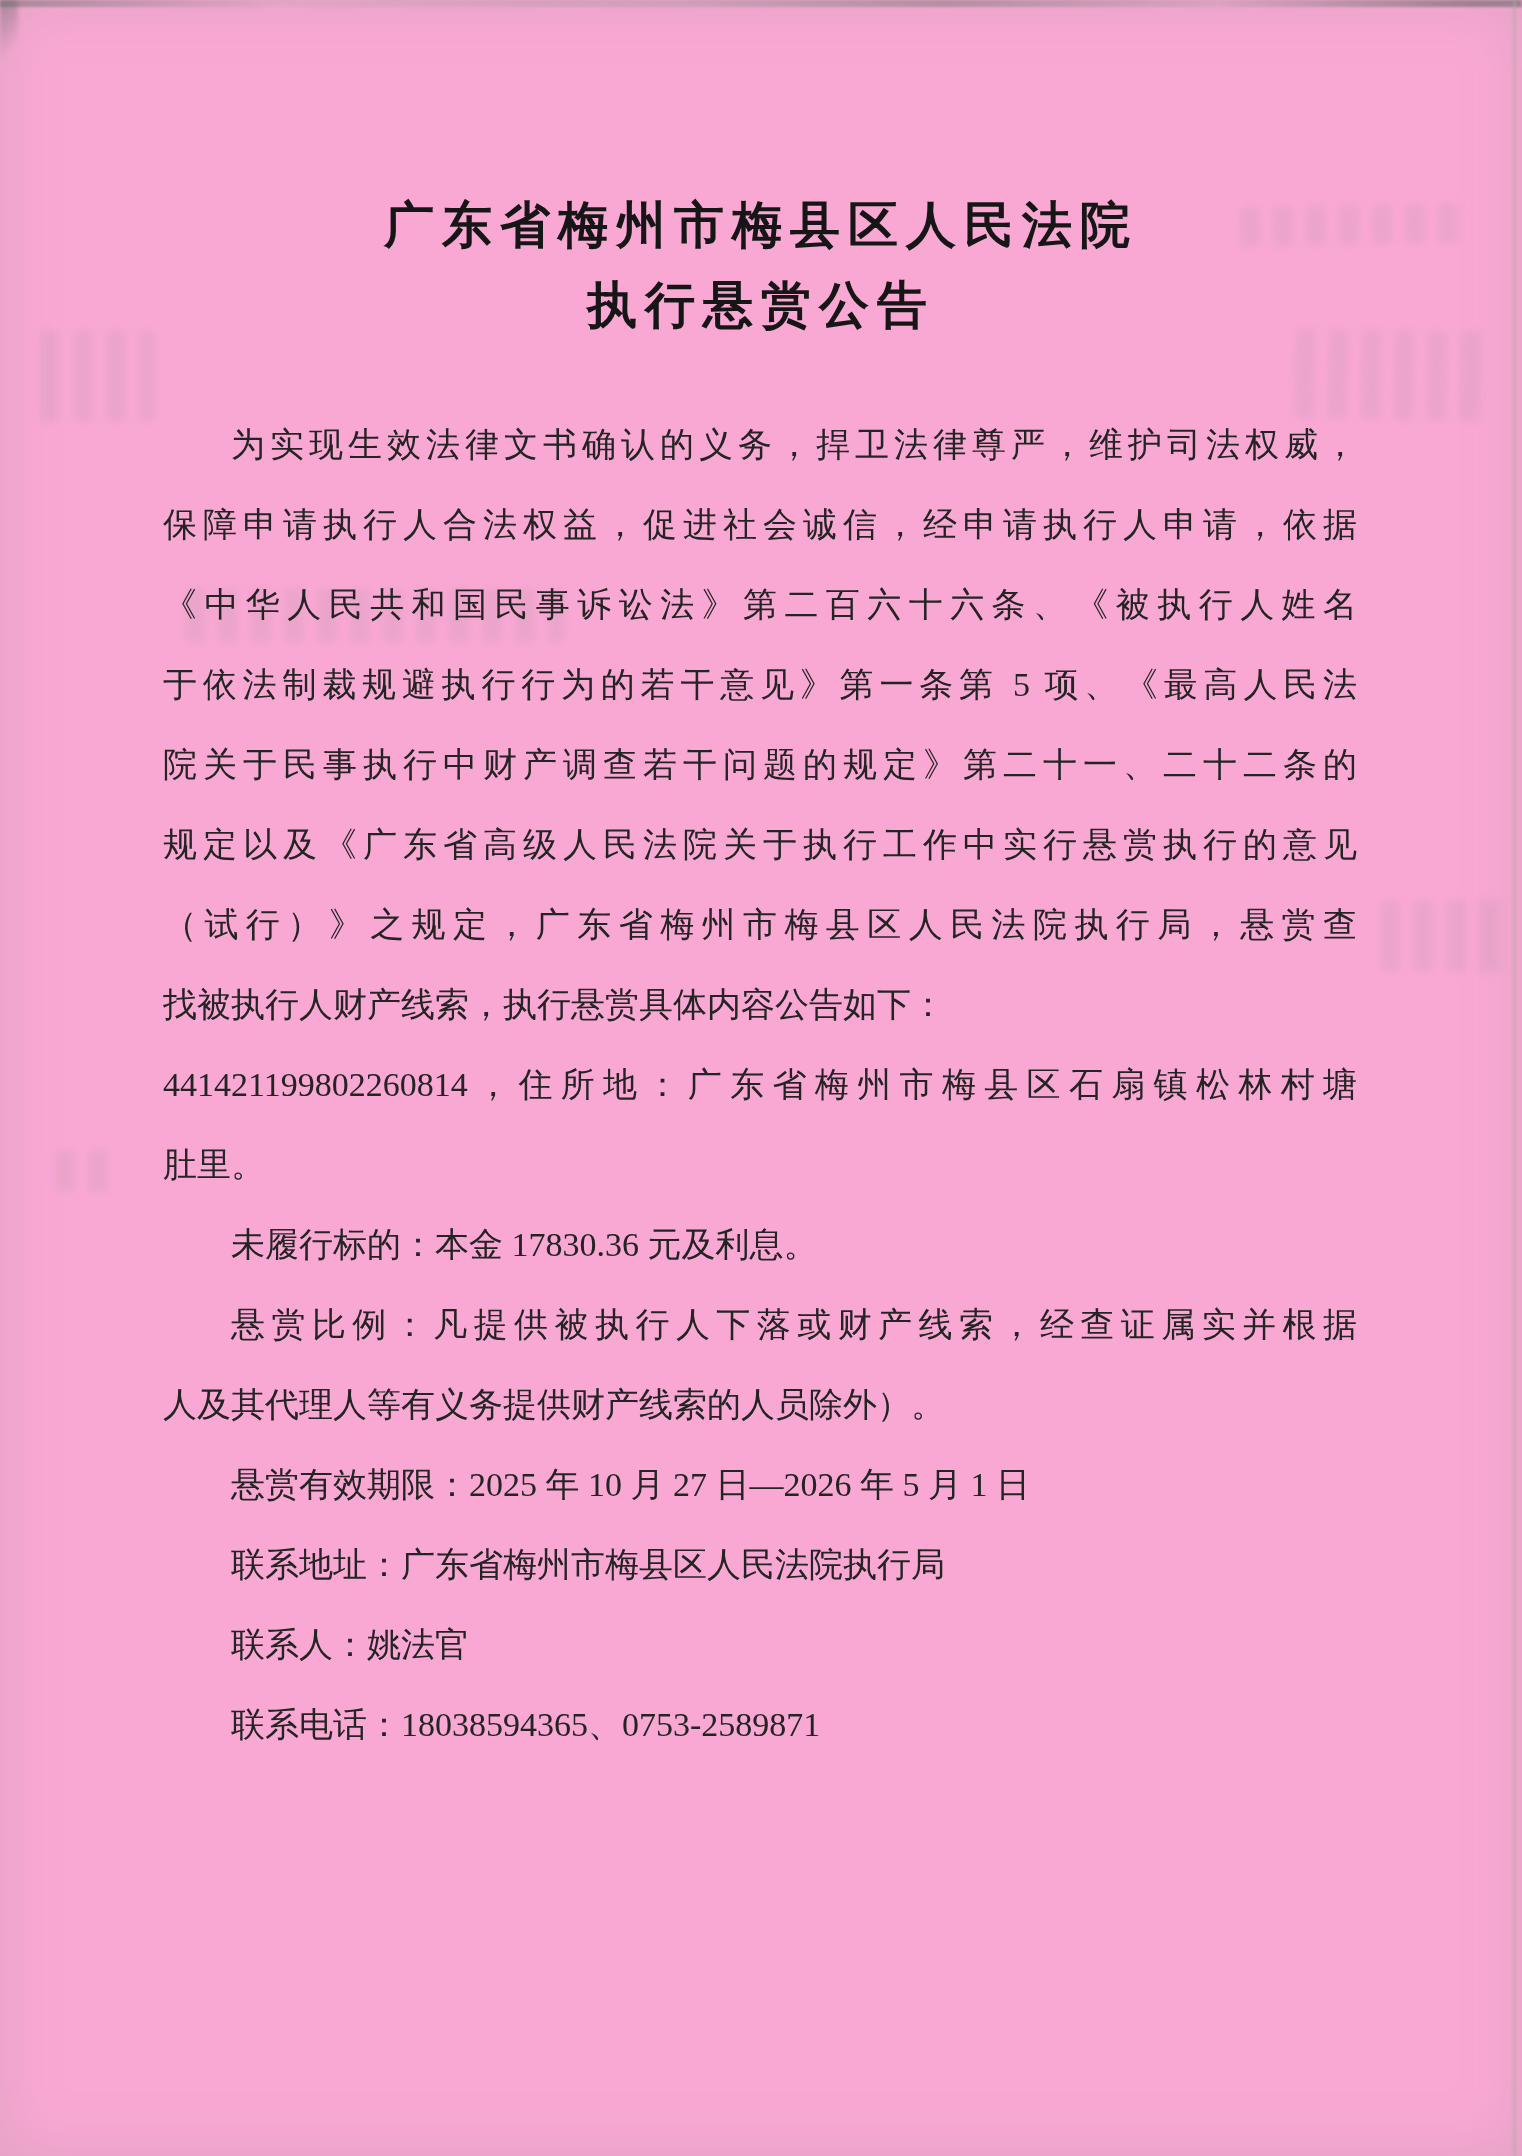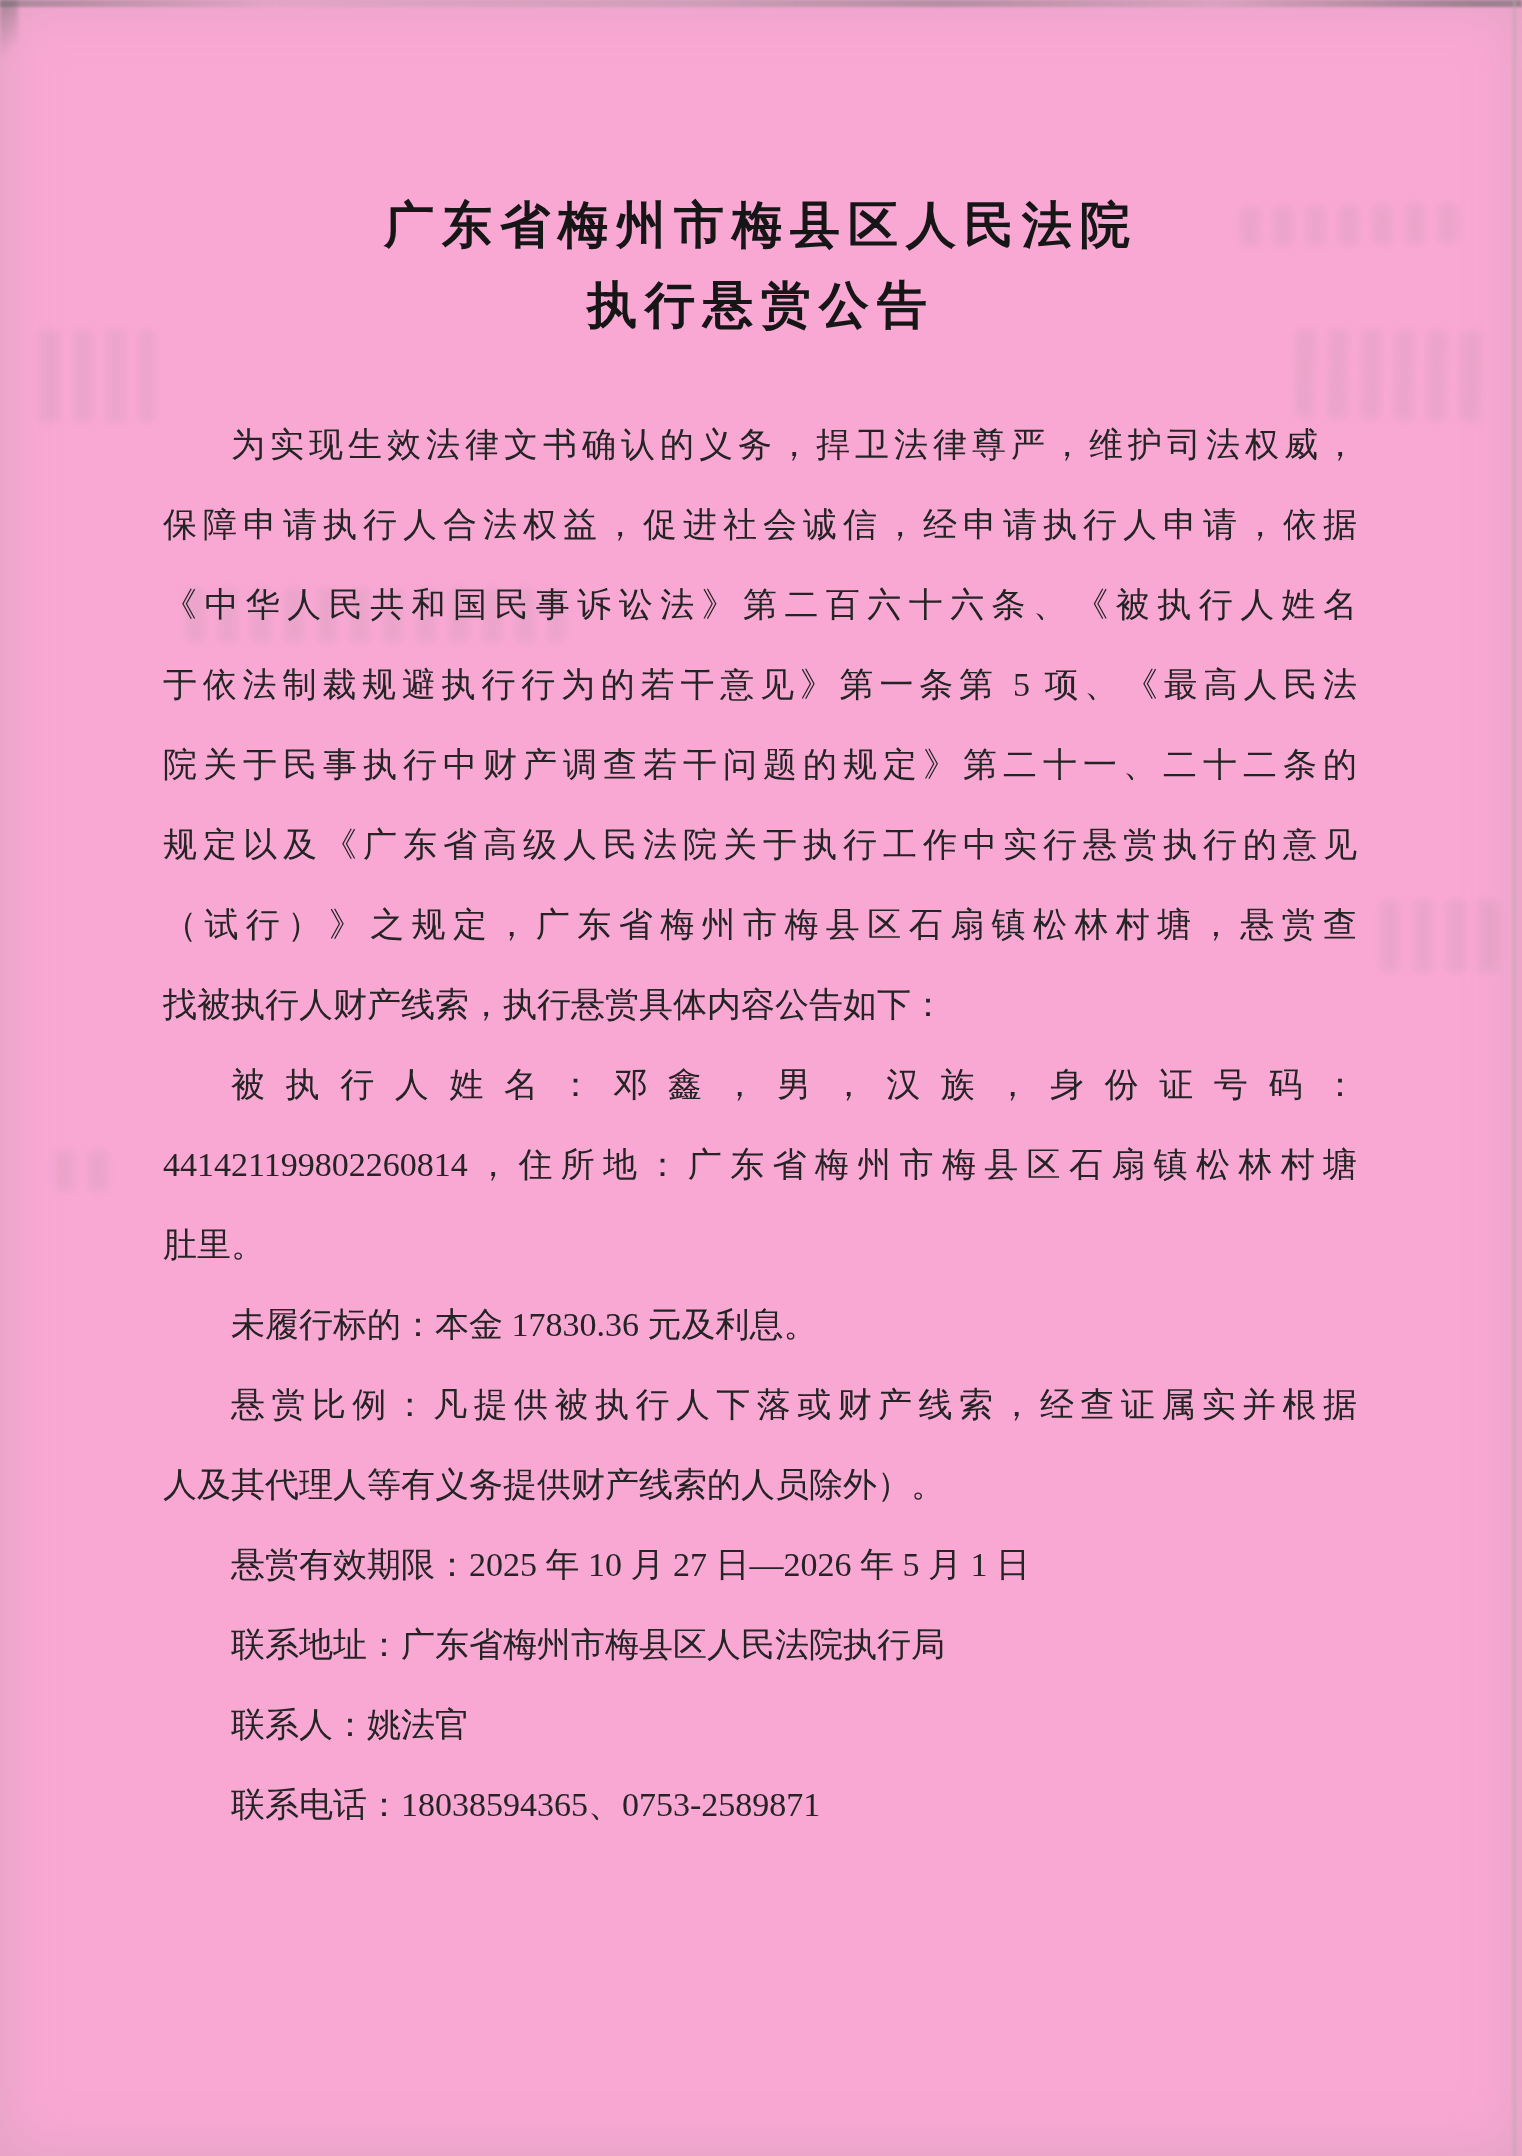--- a/index.html
+++ b/index.html
@@ -93,23 +93,22 @@
     <div>执行悬赏公告</div>
   </div>
 
   <div class="body-block">
     <div class="line indent">为实现生效法律文书确认的义务，捍卫法律尊严，维护司法权威，</div>
     <div class="line">保障申请执行人合法权益，促进社会诚信，经申请执行人申请，依据</div>
     <div class="line">《中华人民共和国民事诉讼法》第二百六十六条、《被执行人姓名</div>
     <div class="line">于依法制裁规避执行行为的若干意见》第一条第 5 项、《最高人民法</div>
     <div class="line">院关于民事执行中财产调查若干问题的规定》第二十一、二十二条的</div>
     <div class="line">规定以及《广东省高级人民法院关于执行工作中实行悬赏执行的意见</div>
-    <div class="line">（试行）》之规定，广东省梅州市梅县区石扇镇松林村塘，悬赏查</div>
+    <div class="line">（试行）》之规定，广东省梅州市梅县区人民法院执行局，悬赏查</div>
     <div class="line end">找被执行人财产线索，执行悬赏具体内容公告如下：</div>
-    <div class="line indent">被执行人姓名：邓鑫，男，汉族，身份证号码：</div>
     <div class="line">441421199802260814，住所地：广东省梅州市梅县区石扇镇松林村塘</div>
     <div class="line end">肚里。</div>
     <div class="line indent end">未履行标的：本金 17830.36 元及利息。</div>
     <div class="line indent">悬赏比例：凡提供被执行人下落或财产线索，经查证属实并根据</div>
     <div class="line end">人及其代理人等有义务提供财产线索的人员除外）。</div>
     <div class="line indent end">悬赏有效期限：2025 年 10 月 27 日—2026 年 5 月 1 日</div>
     <div class="line indent end">联系地址：广东省梅州市梅县区人民法院执行局</div>
     <div class="line indent end">联系人：姚法官</div>
     <div class="line indent end">联系电话：18038594365、0753-2589871</div>
   </div>

